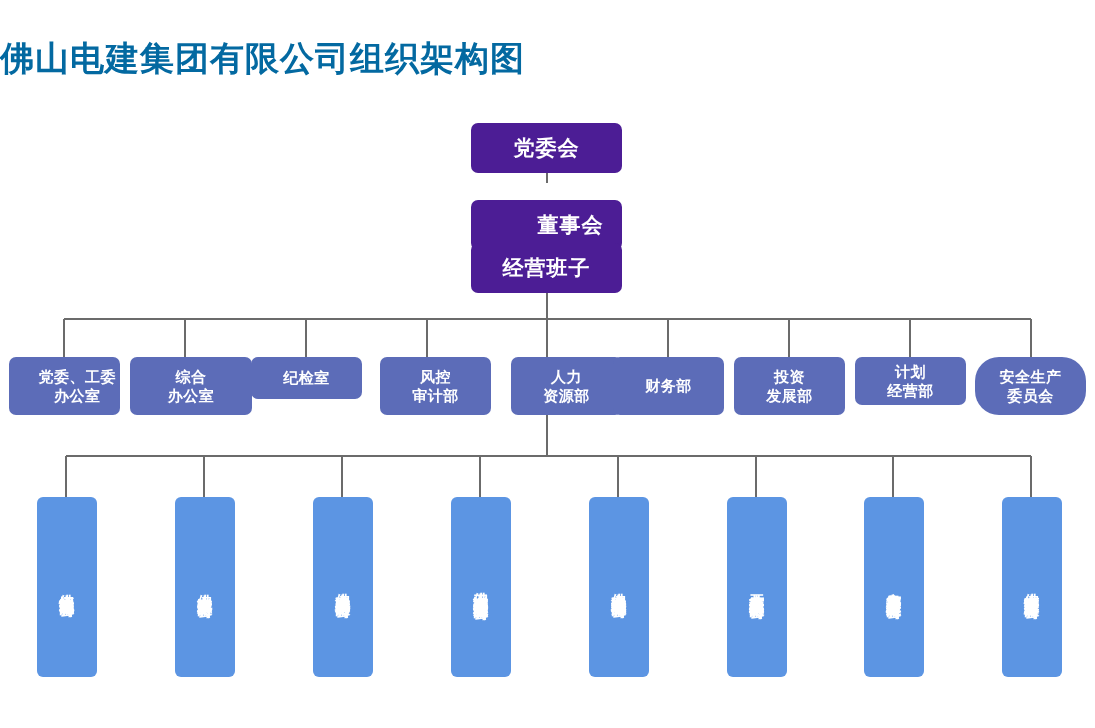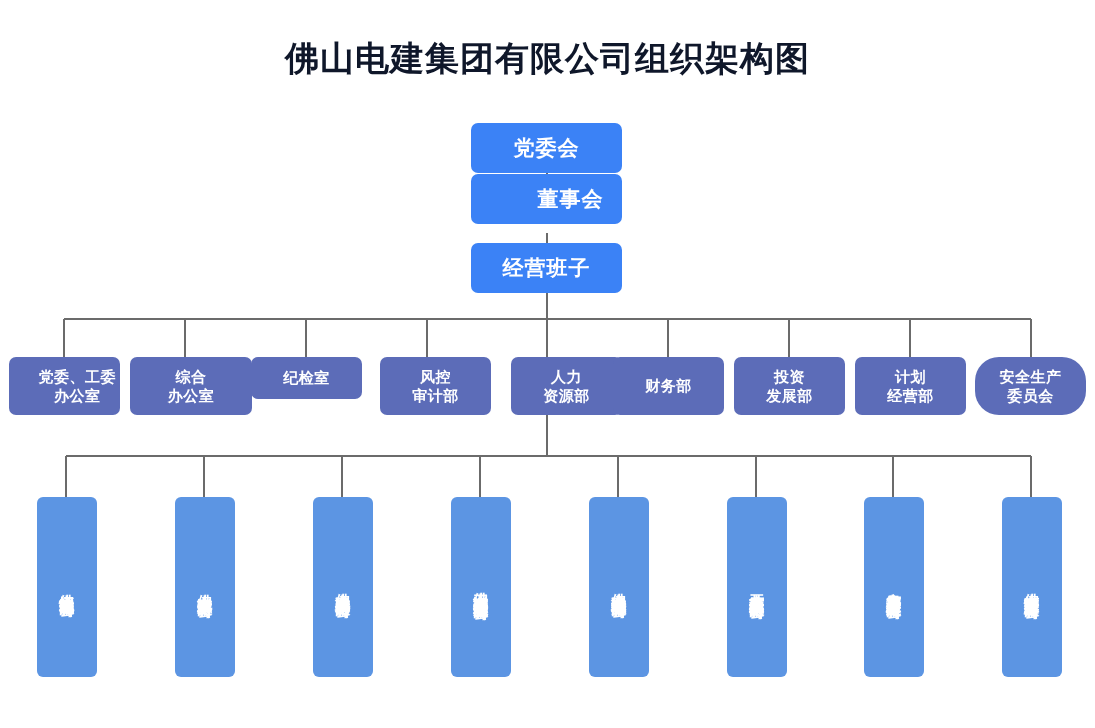--- a/index.html
+++ b/index.html
@@ -22,26 +22,26 @@
     width: 1095px;
     height: 728px;
   }
 
   
   .chart-title {
     position: absolute;
     left: 0;
     top: 36px;
     width: 1095px;
-    text-align: center;
+    text-align: left;
     font-size: 34px;
     font-weight: bold;
     letter-spacing: 1px;
     line-height: 44px;
-    color: #0f172a;
+    color: #0369a1;
     white-space: nowrap;
   }
 
   
   #connectors {
     position: absolute;
     left: 0; top: 0;
     width: 1095px;
     height: 728px;
     pointer-events: none;
@@ -55,21 +55,21 @@
     color: #ffffff;
     display: flex;
     align-items: center;
     justify-content: center;
     text-align: center;
     line-height: 1.28;
   }
 
   
   .node.exec {
-    background: #3b82f6;
+    background: #4c1d95;
     font-size: 21px;
     font-weight: bold;
     letter-spacing: 1px;
   }
 
   
   .node.dept {
     background: #5c6cb8;
     font-size: 15px;
     font-weight: bold;
@@ -138,21 +138,21 @@
       <line x1="618" y1="456" x2="618" y2="497"></line>
       <line x1="756" y1="456" x2="756" y2="497"></line>
       <line x1="893" y1="456" x2="893" y2="497"></line>
       <line x1="1031" y1="456" x2="1031" y2="497"></line>
     </g>
   </svg>
 
   <div class="node exec" style="left:471px; top:123px; width:151px; height:50px;">
     <span class="lbl">党委会</span>
   </div>
-  <div class="node exec" style="left:471px; top:174px; width:151px; height:50px;padding-left:48px;">
+  <div class="node exec" style="left:471px; top:200px; width:151px; height:50px;padding-left:48px;">
     <span class="lbl">董事会</span>
   </div>
   <div class="node exec" style="left:471px; top:243px; width:151px; height:50px;text-align:right;">
     <span class="lbl">经营班子</span>
   </div>
 
   <div class="node dept" style="left:9px; top:357px; width:111px; height:58px;justify-content:flex-end;">
     <span class="lbl">党委、工委
 办公室</span>
   </div>
@@ -171,21 +171,21 @@
     <span class="lbl">人力
 资源部</span>
   </div>
   <div class="node dept" style="left:734px; top:357px; width:111px; height:58px;">
     <span class="lbl">投资
 发展部</span>
   </div>
   <div class="node dept" style="left:613px; top:357px; width:111px; height:58px;">
     <span class="lbl">财务部</span>
   </div>
-  <div class="node dept" style="left:855px; top:357px; width:111px; height:58px;">
+  <div class="node dept" style="left:855px; top:357px; width:111px; height:48px;">
     <span class="lbl">计划
 经营部</span>
   </div>
   <div class="node dept" style="left:975px; top:357px; width:111px; height:58px;border-radius:24px;">
     <span class="lbl">安全生产
 委员会</span>
   </div>
 
   <div class="node sub" style="left:37px; top:497px; width:60px; height:180px;">
     <span class="vtext">佛山恒益热电有限公司</span>

